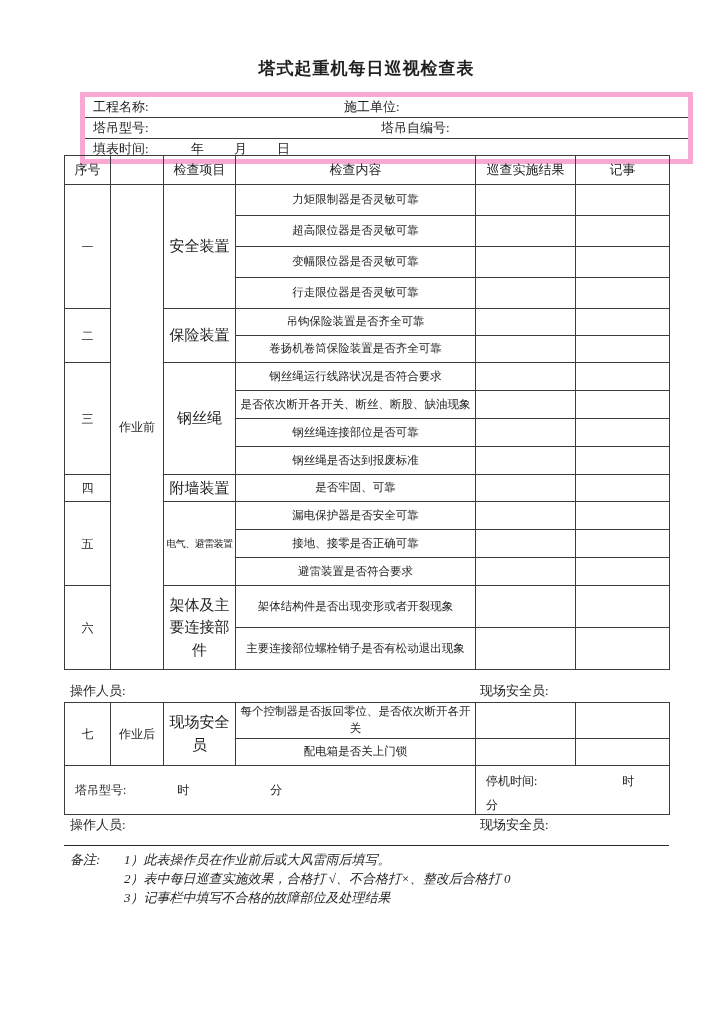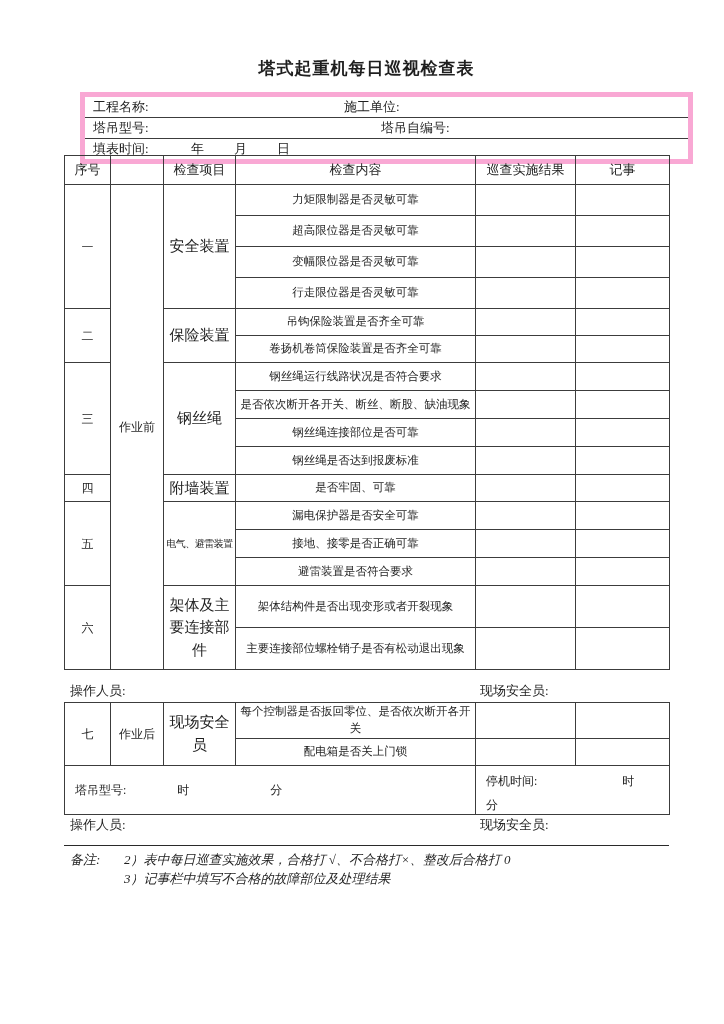--- a/index.html
+++ b/index.html
@@ -260,19 +260,20 @@
 
   <div class="sig-row sig-2">
     <span class="op">操作人员:</span>
     <span class="so">现场安全员:</span>
   </div>
 
   <div class="remarks-rule"></div>
   <div class="remarks">
     <span class="lbl">备注:</span>
     <div class="lines">
+      <div class="line">1）此表操作员在作业前后或大风雷雨后填写。</div>
       <div class="line">2）表中每日巡查实施效果，合格打 √、不合格打×、整改后合格打 0</div>
       <div class="line">3）记事栏中填写不合格的故障部位及处理结果</div>
     </div>
   </div>
 
 
 </div>
 
 </body></html>

